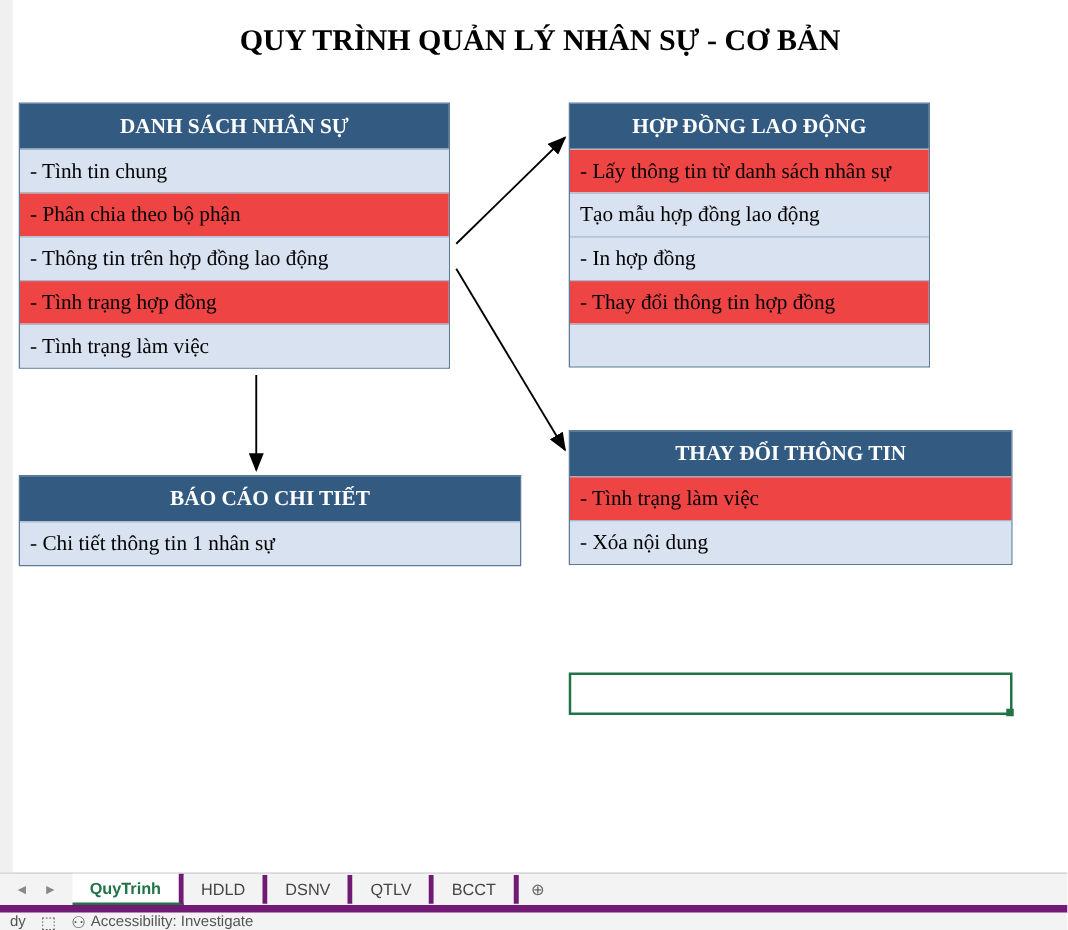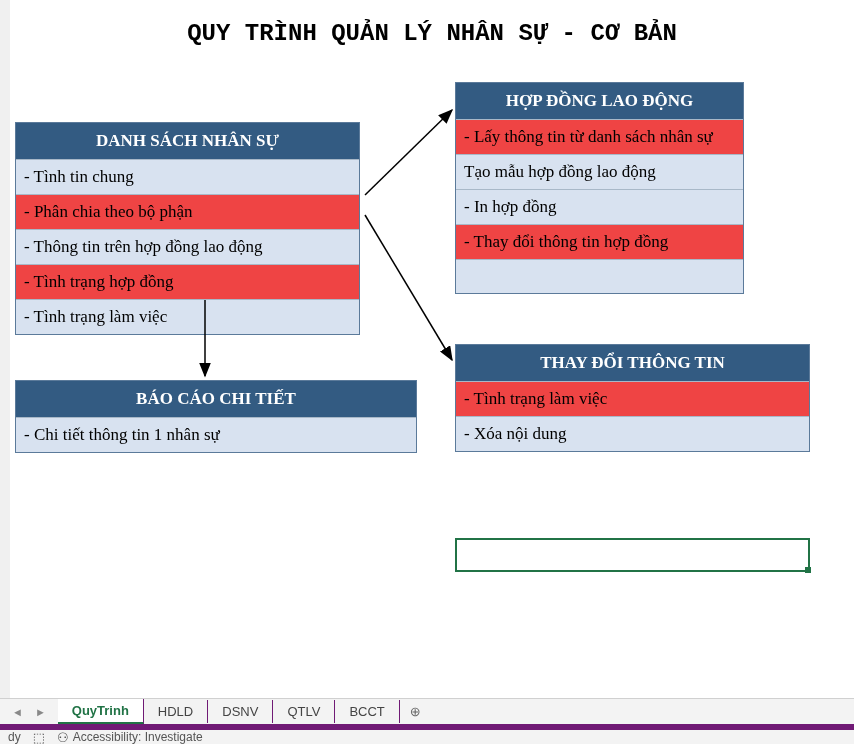--- a/index.html
+++ b/index.html
@@ -24,21 +24,21 @@
       left: 10px;
       top: 0;
       right: 0;
       bottom: 0;
     }
     .title {
       text-align: center;
       font-size: 24px;
       font-weight: bold;
       padding: 20px 0 10px 0;
-      font-family: Liberation Mono, monospace;
+      font-family: Liberation Serif, serif;
     }
     .box {
       position: absolute;
       border: 1px solid #5b7a9a;
     }
     .box-header {
       background: #335b82;
       color: #ffffff;
       font-weight: bold;
       text-align: center;
@@ -88,21 +88,21 @@
     }
     .nav-arrows {
       display: flex;
       padding: 0 8px;
       gap: 4px;
       color: #888;
     }
     .nav-arrow { cursor: pointer; padding: 2px 4px; font-size: 11px; }
     .tab {
       padding: 4px 14px;
-      border-right: 1px solid #701a75;
+      border-right: 4px solid #701a75;
       cursor: pointer;
       color: #444;
       background: #f3f3f3;
     }
     .tab.active {
       background: #ffffff;
       border-bottom: 2px solid #217346;
       color: #217346;
       font-weight: 600;
     }
@@ -132,21 +132,21 @@
   </style>
 </head>
 <body>
 
 <div class="row-headers"></div>
 
 <div class="main-area">
 
   <div class="title">QUY TRÌNH QUẢN LÝ NHÂN SỰ - CƠ BẢN</div>
 
-  <div class="box" style="left:5px; top:82px; width:345px;margin-top:40px;">
+  <div class="box" style="left:5px; top:82px; width:345px;">
     <div class="box-header">DANH SÁCH NHÂN SỰ</div>
     <div class="box-row light">- Tình tin chung</div>
     <div class="box-row white">- Phân chia theo bộ phận</div>
     <div class="box-row light">- Thông tin trên hợp đồng lao động</div>
     <div class="box-row white">- Tình trạng hợp đồng</div>
     <div class="box-row light">- Tình trạng làm việc</div>
   </div>
 
   <div class="box" style="left:5px; top:380px; width:402px;">
     <div class="box-header">BÁO CÁO CHI TIẾT</div>

